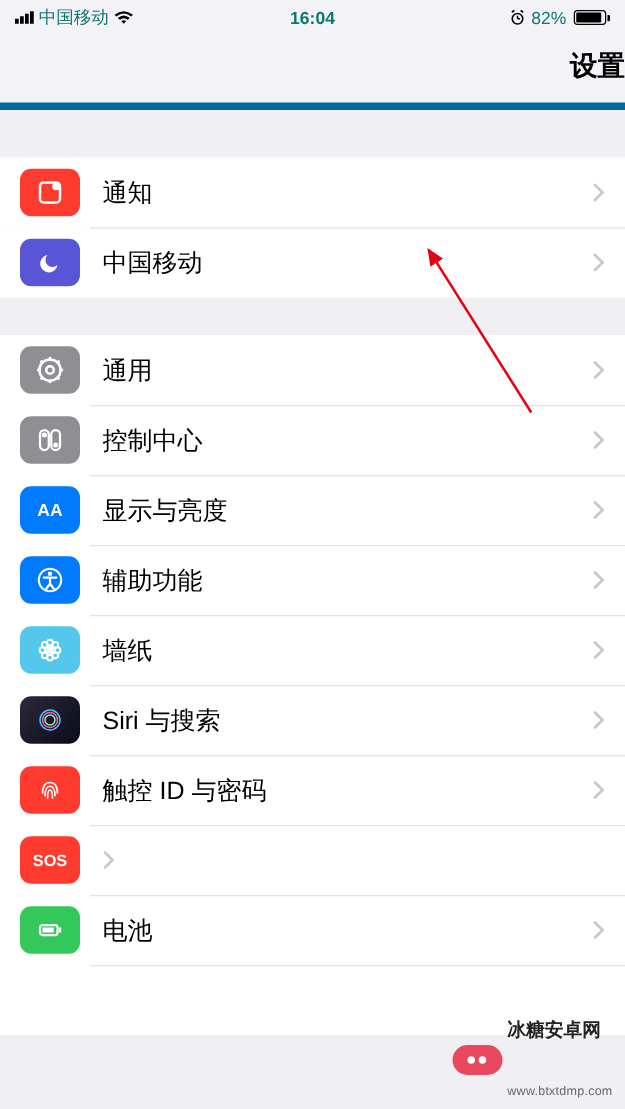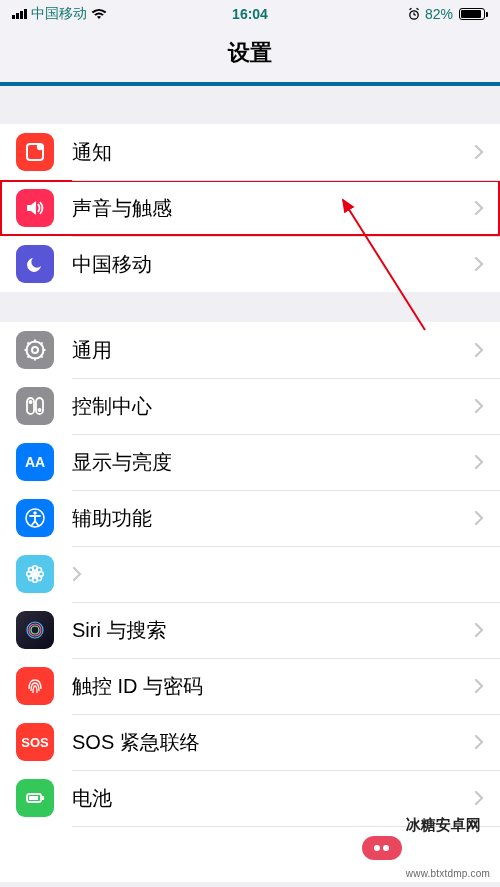--- a/index.html
+++ b/index.html
@@ -31,26 +31,26 @@
   .signal-bars span:nth-child(4) { height: 10px; }
   .wifi-icon, .alarm-icon { display: inline-flex; }
   .battery { display: inline-flex; align-items: center; }
   .battery-body {
     width: 26px; height: 12px; border: 1px solid #000; border-radius: 3px;
     position: relative; margin-left: 2px;
   }
   .battery-fill { position: absolute; left: 1px; top: 1px; bottom: 1px; width: 82%; background: #000; border-radius: 1px; }
   .battery-cap { width: 2px; height: 5px; background: #000; margin-left: 1px; border-radius: 0 1px 1px 0;}
   .nav-title {
-    text-align: center;
+    text-align: right;
     font-size: 22px;
     font-weight: 600;
     padding: 10px 0 14px;
     background: #f2f2f7;
-    border-bottom: 4px solid #0369a1;
+    border-bottom: 6px solid #0369a1;
   }
   .content {
     height: calc(887px - 28px - 50px);
     overflow: hidden;
     background: #efeff4;
   }
   .group-gap { height: 38px; background: #efeff4; }
   .group-gap.small { height: 30px; }
   .row {
     height: 56px;
@@ -66,21 +66,21 @@
     left: 72px; right: 0; top: 0;
     height: 1px;
     background: #e3e3e6;
   }
   .row.highlight {
     outline: 2px solid #e60012;
     outline-offset: -2px;
     z-index: 2;
   }
   .app-icon {
-    width: 38px; height: 38px;
+    width: 48px; height: 38px;
     border-radius: 9px;
     margin-right: 18px;
     display: flex; align-items: center; justify-content: center;
     flex-shrink: 0;
   }
   .row-label { font-size: 20px; color: #000; flex: 1; }
   .chev { color: #c7c7cc; }
   
   .ic-notif { background: #ff3b30; }
   .ic-sound { background: #ff2d55; }
@@ -187,34 +187,20 @@
         </svg>
     </div>
     <div class="row-label">通知</div>
     <span class="chev">
         <svg width="10" height="16" viewBox="0 0 10 16">
           <path d="M2 2 L8 8 L2 14" stroke="#c7c7cc" stroke-width="2.2" fill="none" stroke-linecap="round"></path>
         </svg>
       </span>
   </div>
 
-  <div class="row highlight">
-    <div class="app-icon ic-sound">
-      <svg width="22" height="22" viewBox="0 0 22 22">
-          <path d="M3 8 L7 8 L12 4 L12 18 L7 14 L3 14 Z" fill="#fff"></path>
-          <path d="M14 7 Q17 11 14 15 M16 5 Q21 11 16 17" stroke="#fff" stroke-width="1.8" fill="none"></path>
-        </svg>
-    </div>
-    <div class="row-label">声音与触感</div>
-    <span class="chev">
-        <svg width="10" height="16" viewBox="0 0 10 16">
-          <path d="M2 2 L8 8 L2 14" stroke="#c7c7cc" stroke-width="2.2" fill="none" stroke-linecap="round"></path>
-        </svg>
-      </span>
-  </div>
 
   <div class="row">
     <div class="app-icon ic-dnd">
       <svg width="22" height="22" viewBox="0 0 22 22">
           <path d="M17 13 A7 7 0 1 1 9 5 A5.5 5.5 0 0 0 17 13 Z" fill="#fff"></path>
         </svg>
     </div>
     <div class="row-label">中国移动</div>
     <span class="chev">
         <svg width="10" height="16" viewBox="0 0 10 16">
@@ -307,20 +293,21 @@
             <circle cx="12" cy="18" r="2.3"></circle>
             <circle cx="6" cy="12" r="2.3"></circle>
             <circle cx="18" cy="12" r="2.3"></circle>
             <circle cx="7.8" cy="7.8" r="2.3"></circle>
             <circle cx="16.2" cy="7.8" r="2.3"></circle>
             <circle cx="7.8" cy="16.2" r="2.3"></circle>
             <circle cx="16.2" cy="16.2" r="2.3"></circle>
           </g>
         </svg>
     </div>
+    <div class="row-label">墙纸</div>
     <span class="chev">
         <svg width="10" height="16" viewBox="0 0 10 16">
           <path d="M2 2 L8 8 L2 14" stroke="#c7c7cc" stroke-width="2.2" fill="none" stroke-linecap="round"></path>
         </svg>
       </span>
   </div>
 
   <div class="row">
     <div class="app-icon ic-siri">
       <svg width="24" height="24" viewBox="0 0 24 24">
@@ -350,21 +337,20 @@
     <div class="row-label">触控 ID 与密码</div>
     <span class="chev">
         <svg width="10" height="16" viewBox="0 0 10 16">
           <path d="M2 2 L8 8 L2 14" stroke="#c7c7cc" stroke-width="2.2" fill="none" stroke-linecap="round"></path>
         </svg>
       </span>
   </div>
 
   <div class="row">
     <div class="app-icon ic-sos">SOS</div>
-    <div class="row-label">SOS 紧急联络</div>
     <span class="chev">
         <svg width="10" height="16" viewBox="0 0 10 16">
           <path d="M2 2 L8 8 L2 14" stroke="#c7c7cc" stroke-width="2.2" fill="none" stroke-linecap="round"></path>
         </svg>
       </span>
   </div>
 
   <div class="row">
     <div class="app-icon ic-battery">
       <svg width="24" height="24" viewBox="0 0 24 24">

